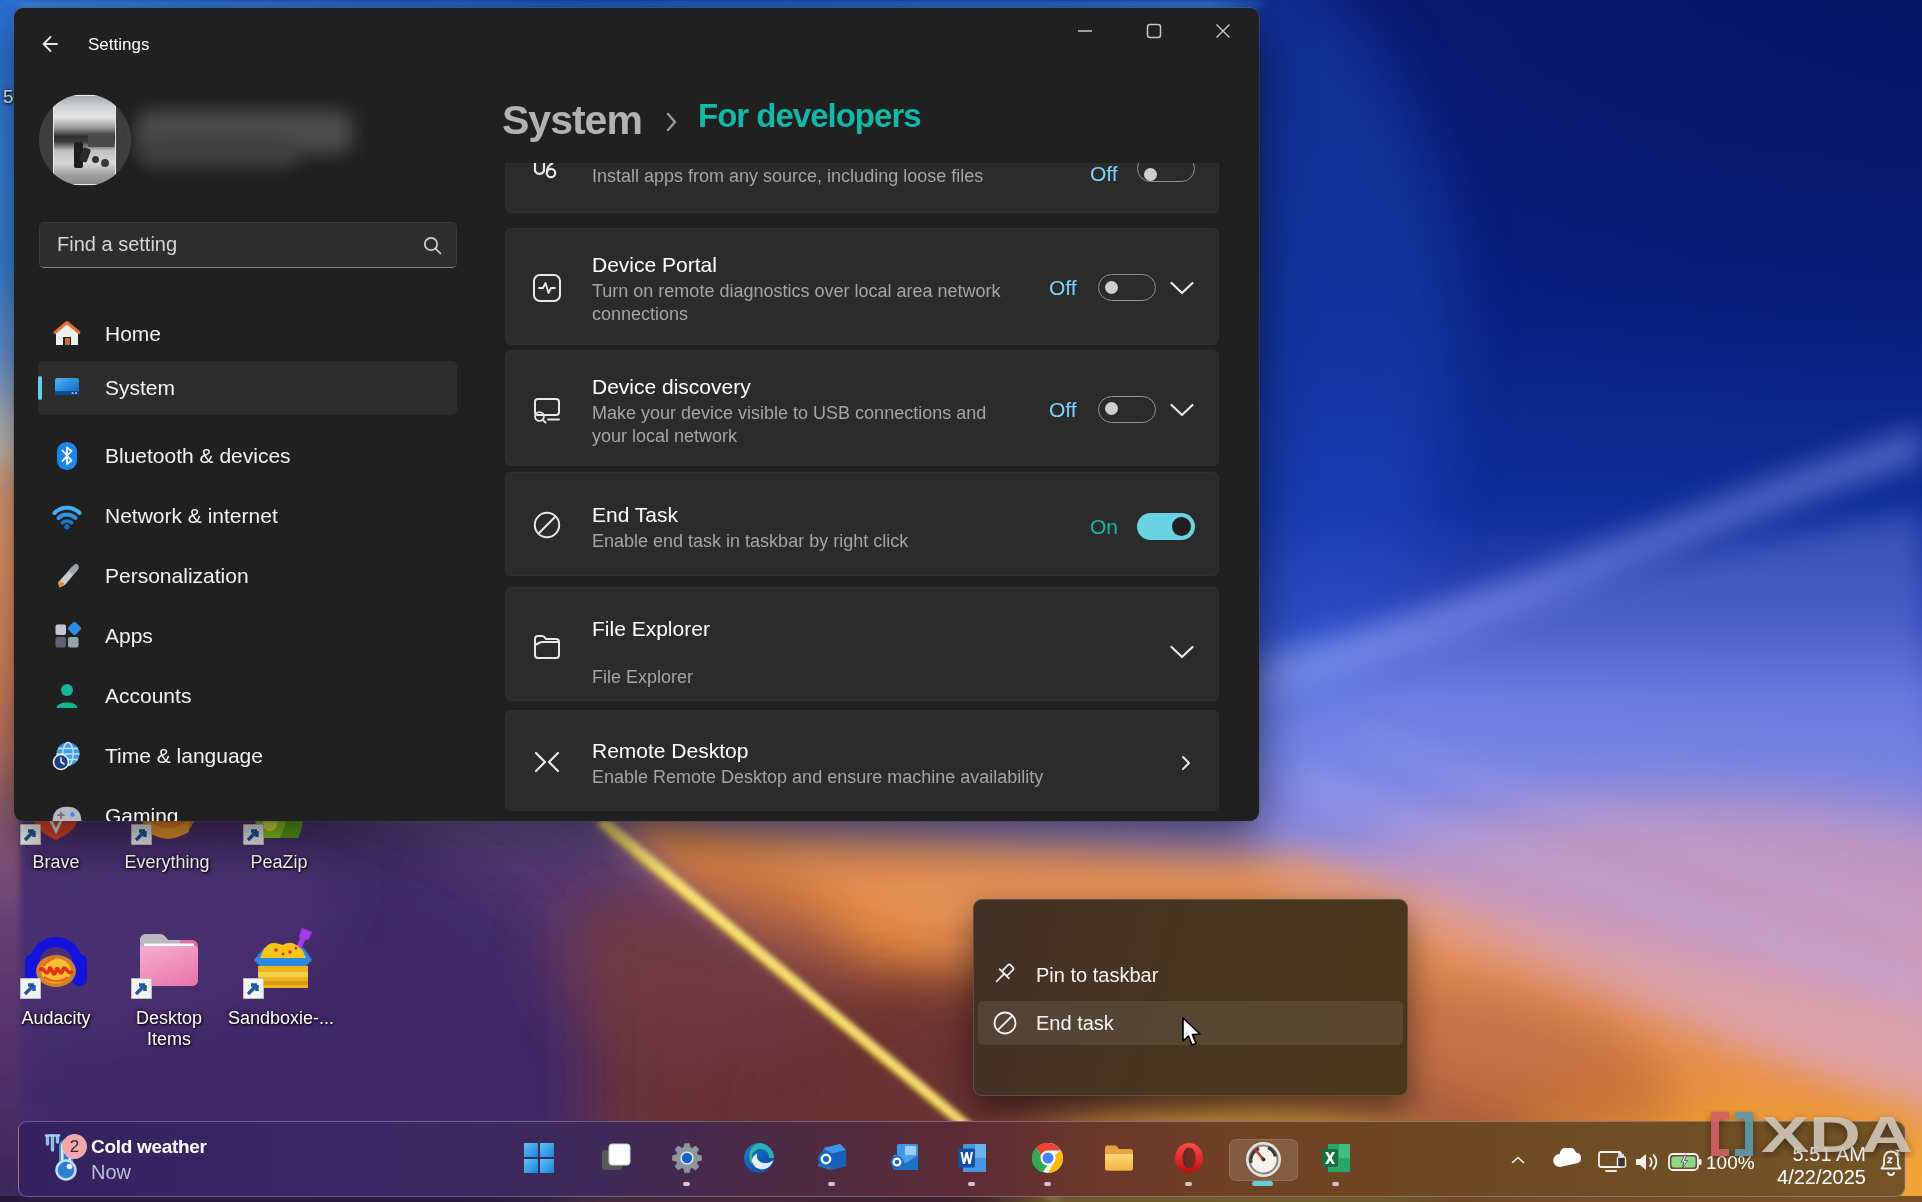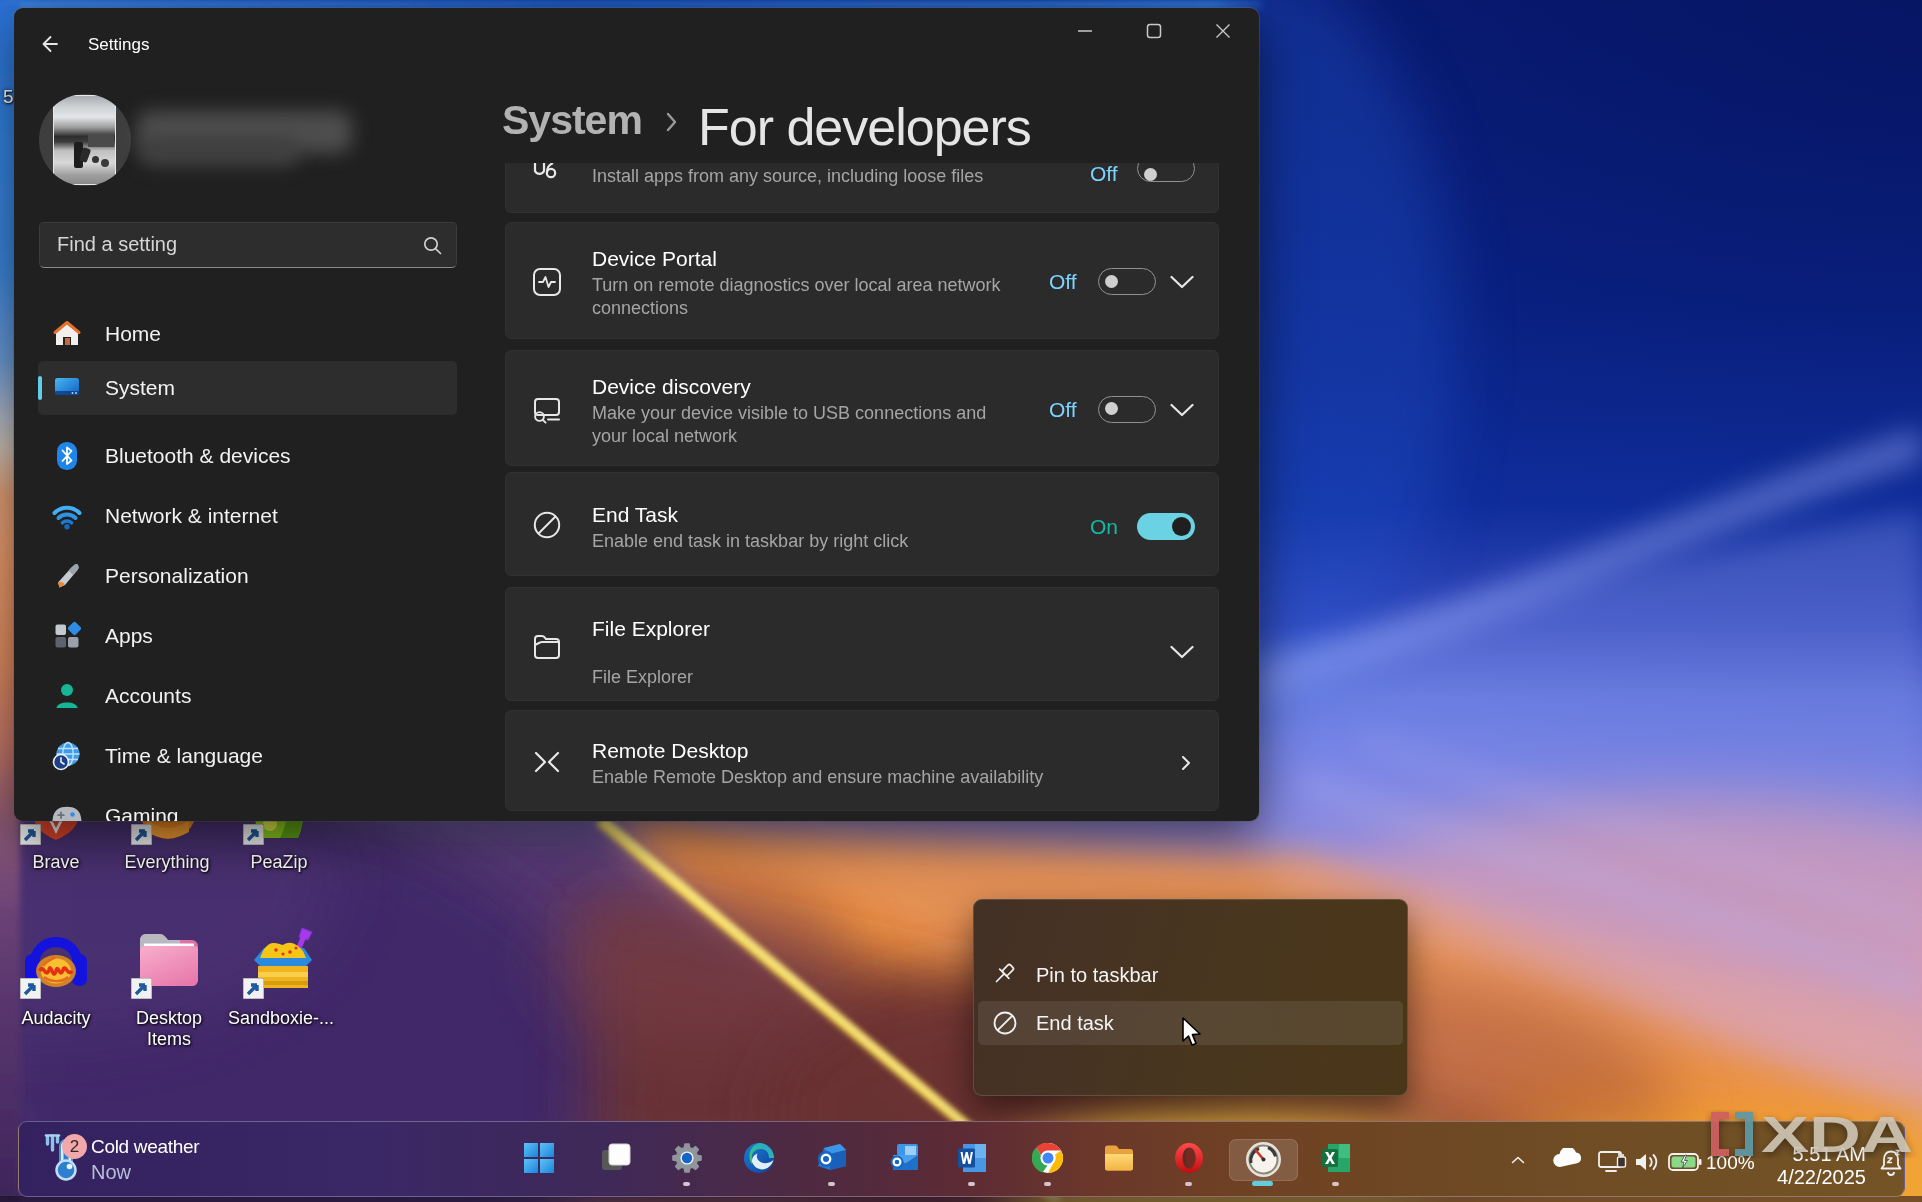--- a/index.html
+++ b/index.html
@@ -363,38 +363,38 @@
     <path d="M9 11.5 L9 17 M6.2 14.2 L11.8 14.2" stroke="#6a7078" stroke-width="1.8" stroke-linecap="round"></path>
    </svg>
    <div class="lbl">Gaming</div>
   </div>
  </div>
 
  <div class="abs" style="left:484px;top:89px;font-size:41px;font-weight:600;color:#b2b2b2;letter-spacing:-1px">System</div>
  <svg class="abs" style="left:644px;top:102px" width="18" height="24" viewBox="0 0 18 24">
         <path d="M6 4 L13 12 L6 20" stroke="#9a9a9a" stroke-width="2.4" fill="none" stroke-linecap="round" stroke-linejoin="round"></path>
       </svg>
- <div class="abs" style="left:680px;top:89px;font-size:52px;font-weight:400;color:#e5e5e5;letter-spacing:-1px">For developers</div>
+ <div class="abs" style="left:680px;top:89px;font-size:33px;font-weight:700;color:#14b8a6;letter-spacing:-1px">For developers</div>
 
  <div class="card" style="top:155px;height:49.5px;border-radius:0 0 6px 6px;border-top:none;overflow:hidden">
   <div class="abs" style="left:25px;top:0px;width:26px;height:16px;overflow:hidden">
    <svg width="26" height="30" viewBox="0 0 26 30" style="position:absolute;top:-14px">
     <path d="M4 14 L4 22 a5 5 0 0 0 9 0 L13 14" stroke="#e8e8e8" stroke-width="2.2" fill="none"></path>
     <circle cx="20" cy="24" r="4.2" stroke="#e8e8e8" stroke-width="2.2" fill="none"></circle>
     <path d="M16 24 C16 18 18 16 22 14" stroke="#e8e8e8" stroke-width="2.2" fill="none"></path>
    </svg>
   </div>
   <div class="cd" style="top:3px">Install apps from any source, including loose files</div>
   <div class="off" style="left:584px;top:-1px">Off</div>
   <div class="tgl" style="left:631px;top:-8px">
           <div class="knob" style="top:12px"></div>
         </div>
  </div>
 
- <div class="card" style="top:214px;height:116.5px">
+ <div class="card" style="top:220px;height:116.5px">
   <svg class="cico" style="top:44px" viewBox="0 0 30 30">
    <rect x="2" y="2" width="26" height="26" rx="6" stroke="#e8e8e8" stroke-width="2" fill="none"></rect>
    <path d="M7 15 L11 15 L13.5 10 L16.5 20 L19 15 L23 15" stroke="#e8e8e8" stroke-width="1.8" fill="none" stroke-linejoin="round" stroke-linecap="round"></path>
   </svg>
   <div class="ct" style="top:24px">Device Portal</div>
   <div class="cd" style="top:52px">Turn on remote diagnostics over local area network</div>
   <div class="cd" style="top:75px">connections</div>
   <div class="off" style="left:543px;top:47px">Off</div>
   <div class="tgl" style="left:592px;top:45px">
           <div class="knob"></div>
@@ -492,21 +492,21 @@
  <svg class="abs" style="left:44px;top:1130px" width="46" height="52" viewBox="0 0 46 52">
   <path d="M3.5 7 L3.5 14 M8.5 6 L8.5 20 M13.5 7 L13.5 12" stroke="#8cc2ec" stroke-width="3.4" stroke-linecap="round"></path>
   <path d="M2 5.5 L15 5.5" stroke="#a8d2f0" stroke-width="2.6" stroke-linecap="round"></path>
   <rect x="16" y="10" width="12" height="28" rx="6" fill="#dceefc" stroke="#4e93d2" stroke-width="2"></rect>
   <rect x="19.5" y="16" width="5" height="20" rx="2.5" fill="#2e7fd0"></rect>
   <circle cx="22" cy="40" r="9.5" fill="#2e7fd0" stroke="#c2ddf4" stroke-width="2.5"></circle>
   <circle cx="25.5" cy="36.5" r="2.8" fill="#eaf5ff"></circle>
  </svg>
  <div class="abs" style="left:62px;top:1134px;width:25px;height:25px;border-radius:50%;background:#f2a7ab"></div>
  <div class="abs" style="left:62px;top:1137px;width:25px;text-align:center;font-size:17px;color:#33272a">2</div>
- <div class="abs" style="left:91px;top:1136px;font-size:19px;font-weight:400;color:#fff;letter-spacing:-0.3px">Cold weather</div>
+ <div class="abs" style="left:91px;top:1136px;font-size:19px;font-weight:700;color:#fff;letter-spacing:-0.3px">Cold weather</div>
  <div class="abs" style="left:91px;top:1161px;font-size:20px;color:#babed6">Now</div>
 
  <svg class="tbico" style="left:523px" viewBox="0 0 32 32">
   <defs>
         <linearGradient id="wing" x1="0" y1="0" x2="1" y2="1">
           <stop offset="0" stop-color="#5ec3f7"></stop>
           <stop offset="1" stop-color="#1a84dd"></stop>
         </linearGradient>
       </defs>
   <rect x="1" y="1" width="14" height="14" fill="url(#wing)"></rect>

